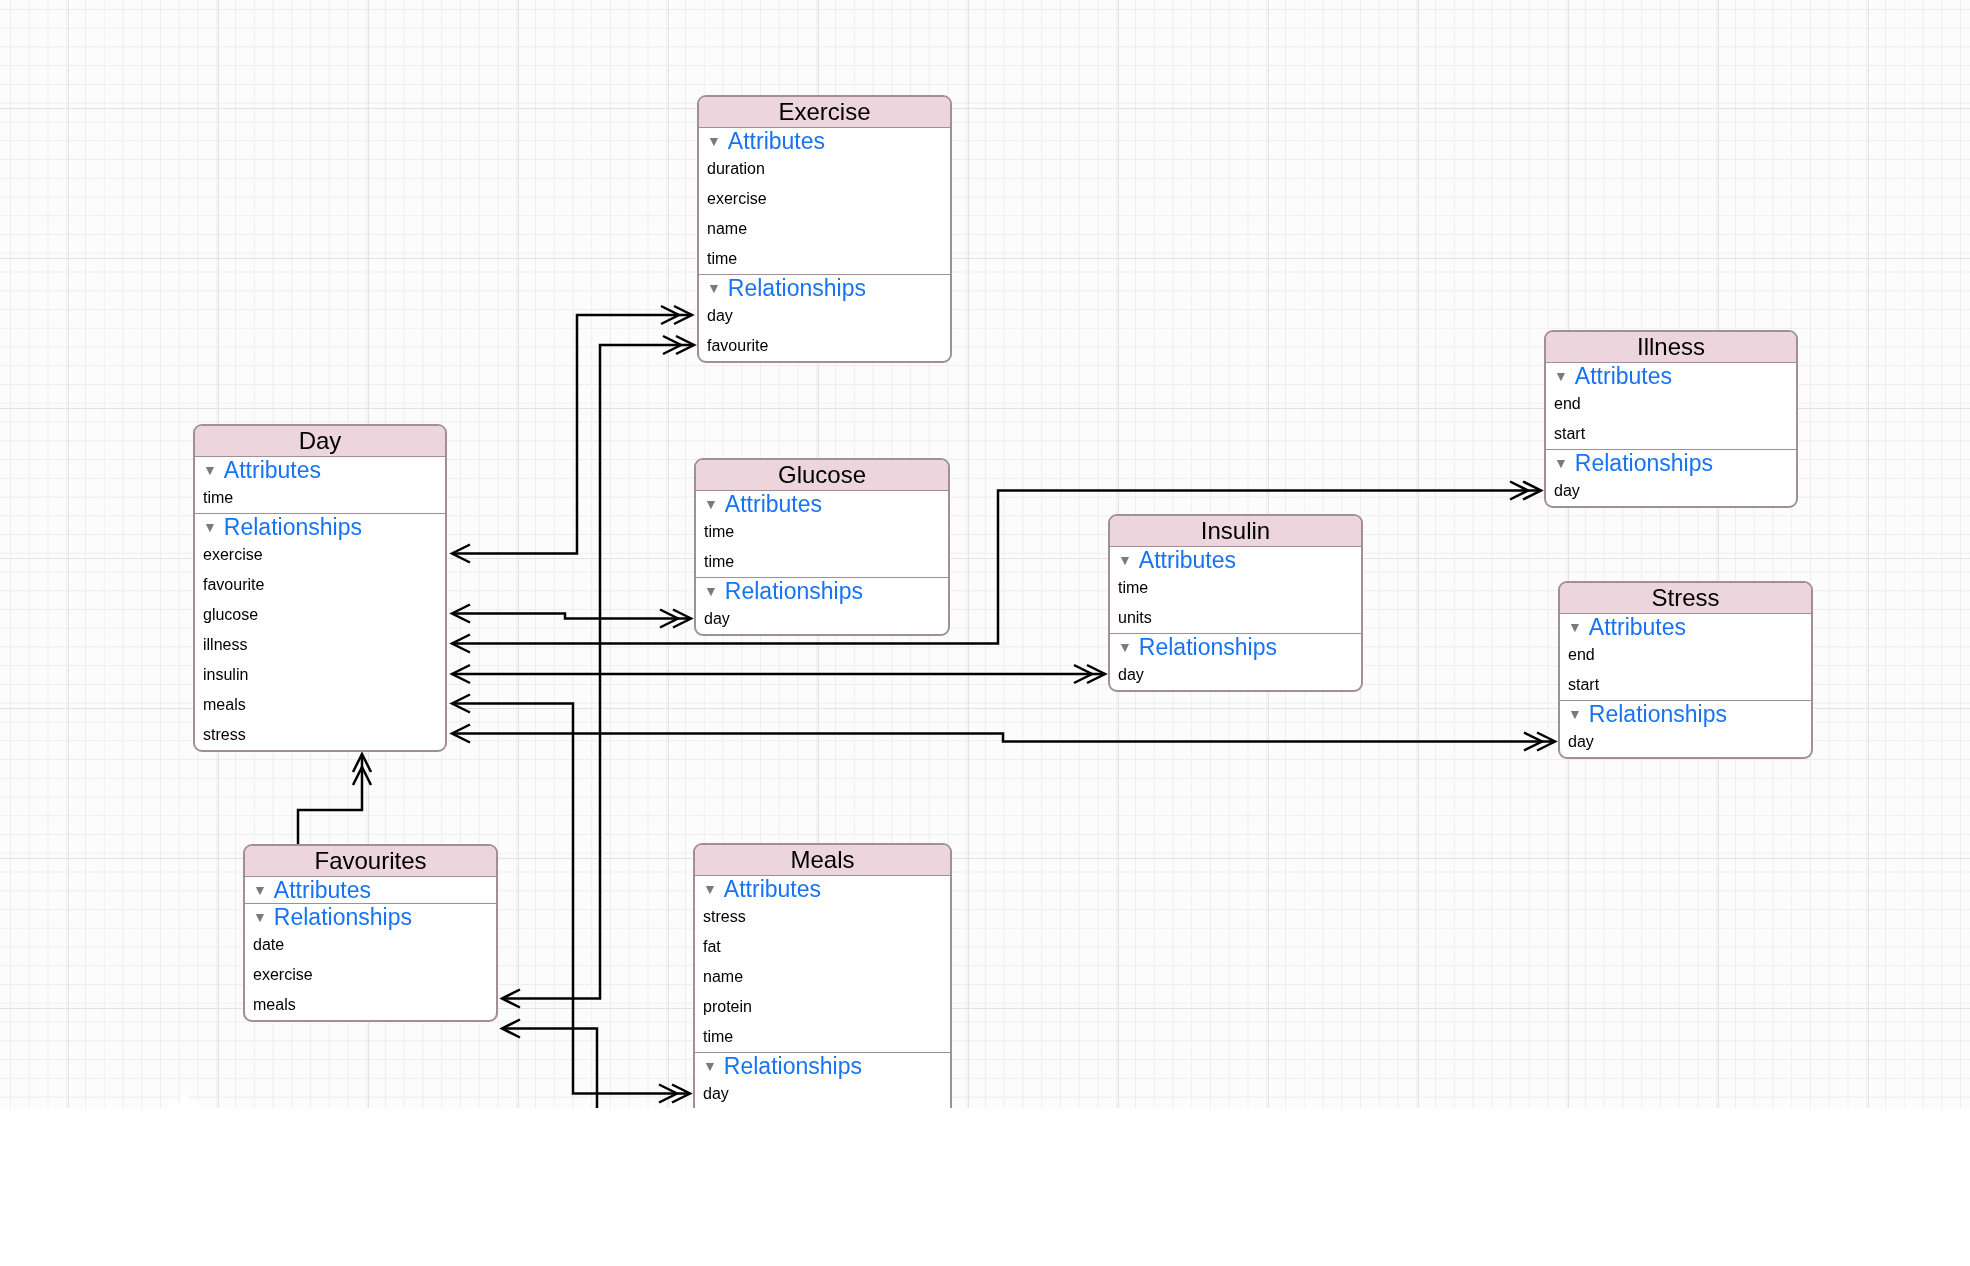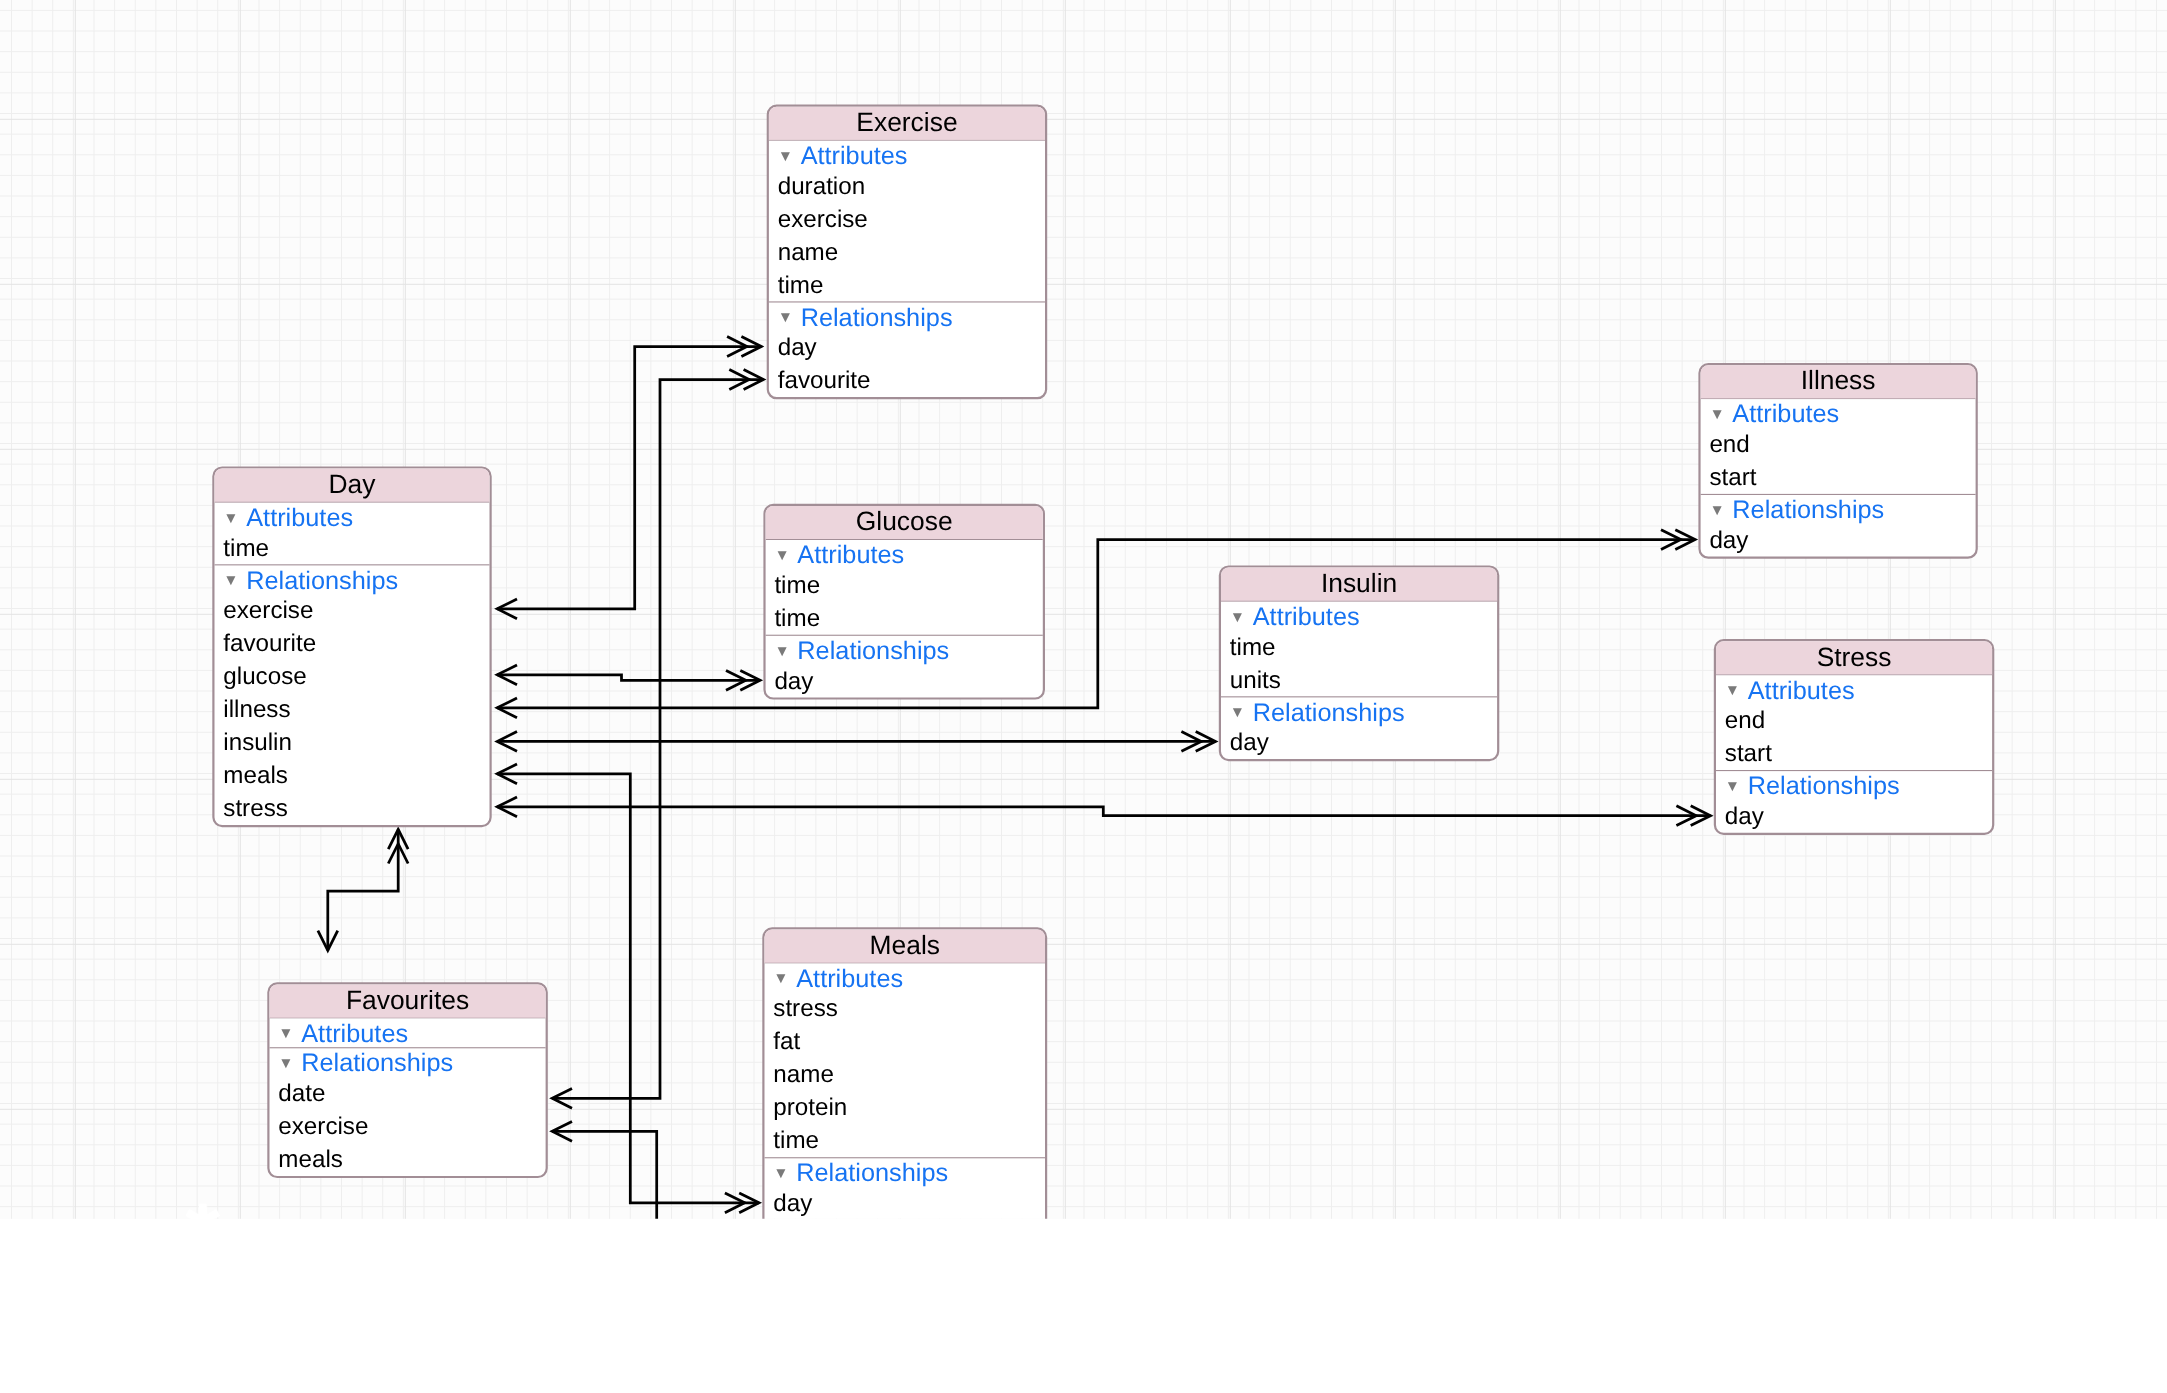--- a/index.html
+++ b/index.html
@@ -39,21 +39,21 @@
     font-size:24px;color:#000;
   }
   .sec-hdr{
     height:26px;display:flex;align-items:center;
     padding-left:8px;font-size:23px;color:var(--blue);
     white-space:nowrap;
   }
   .tri{color:var(--tri);font-size:14px;margin-right:7px;line-height:1;}
   .row{
     height:30px;display:flex;align-items:center;
-    padding-left:8px;font-size:22px;color:#000;white-space:nowrap;
+    padding-left:8px;font-size:16px;color:#000;white-space:nowrap;
   }
   .rel-section{border-top:1.5px solid var(--border);}
   .artifact{
     position:absolute;color:#ffffff;font-size:44px;line-height:1;
     text-shadow:0 0 2px #ffffff;
   }
 </style>
 </head>
 <body>
 
@@ -227,21 +227,21 @@
           <div class="row">start</div>
         </div>
         <div class="rel-section">
           <div class="sec-hdr">
             <span class="tri">▼</span>
             <span>Relationships</span>
           </div>
           <div class="row">day</div>
         </div>
       </div>
-      <div class="entity" style="left: 243px; top: 893px; width: 255px;">
+      <div class="entity" style="left: 243px; top: 844px; width: 255px;">
         <div class="entity-title">
           <span>Favourites</span>
         </div>
         <div class="attr-section">
           <div class="sec-hdr">
             <span class="tri">▼</span>
             <span>Attributes</span>
           </div>
         </div>
         <div class="rel-section">

